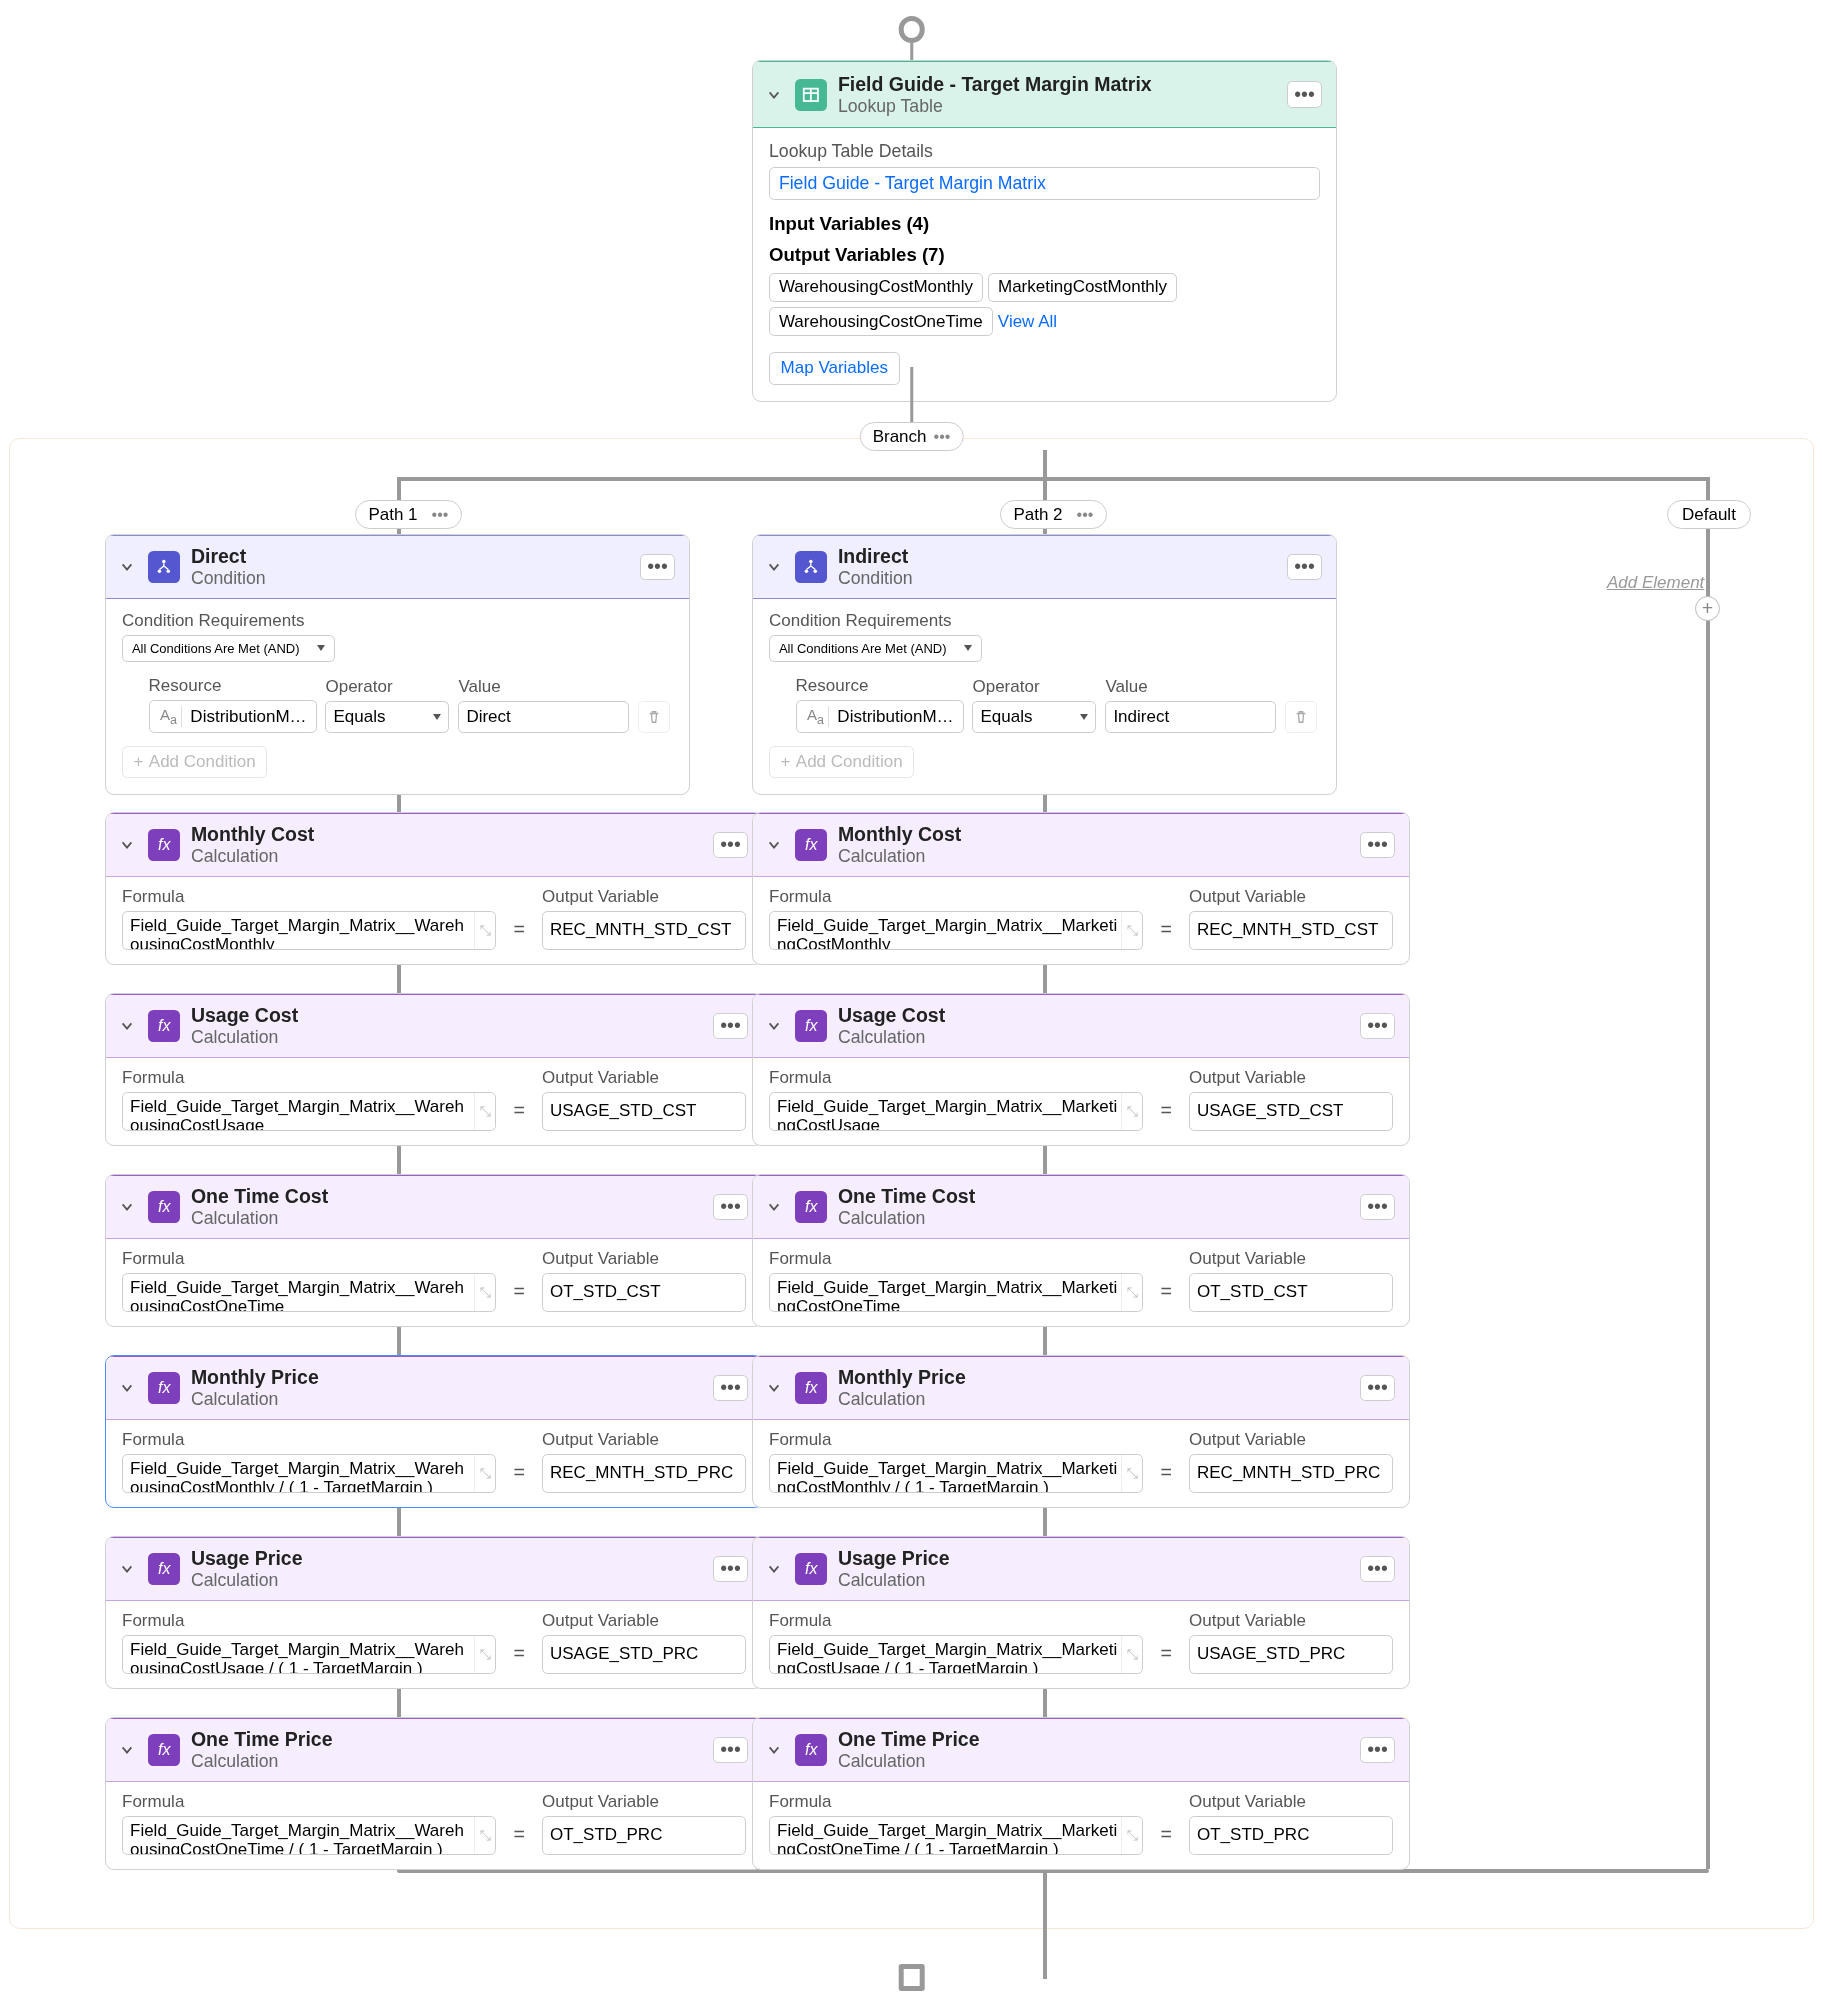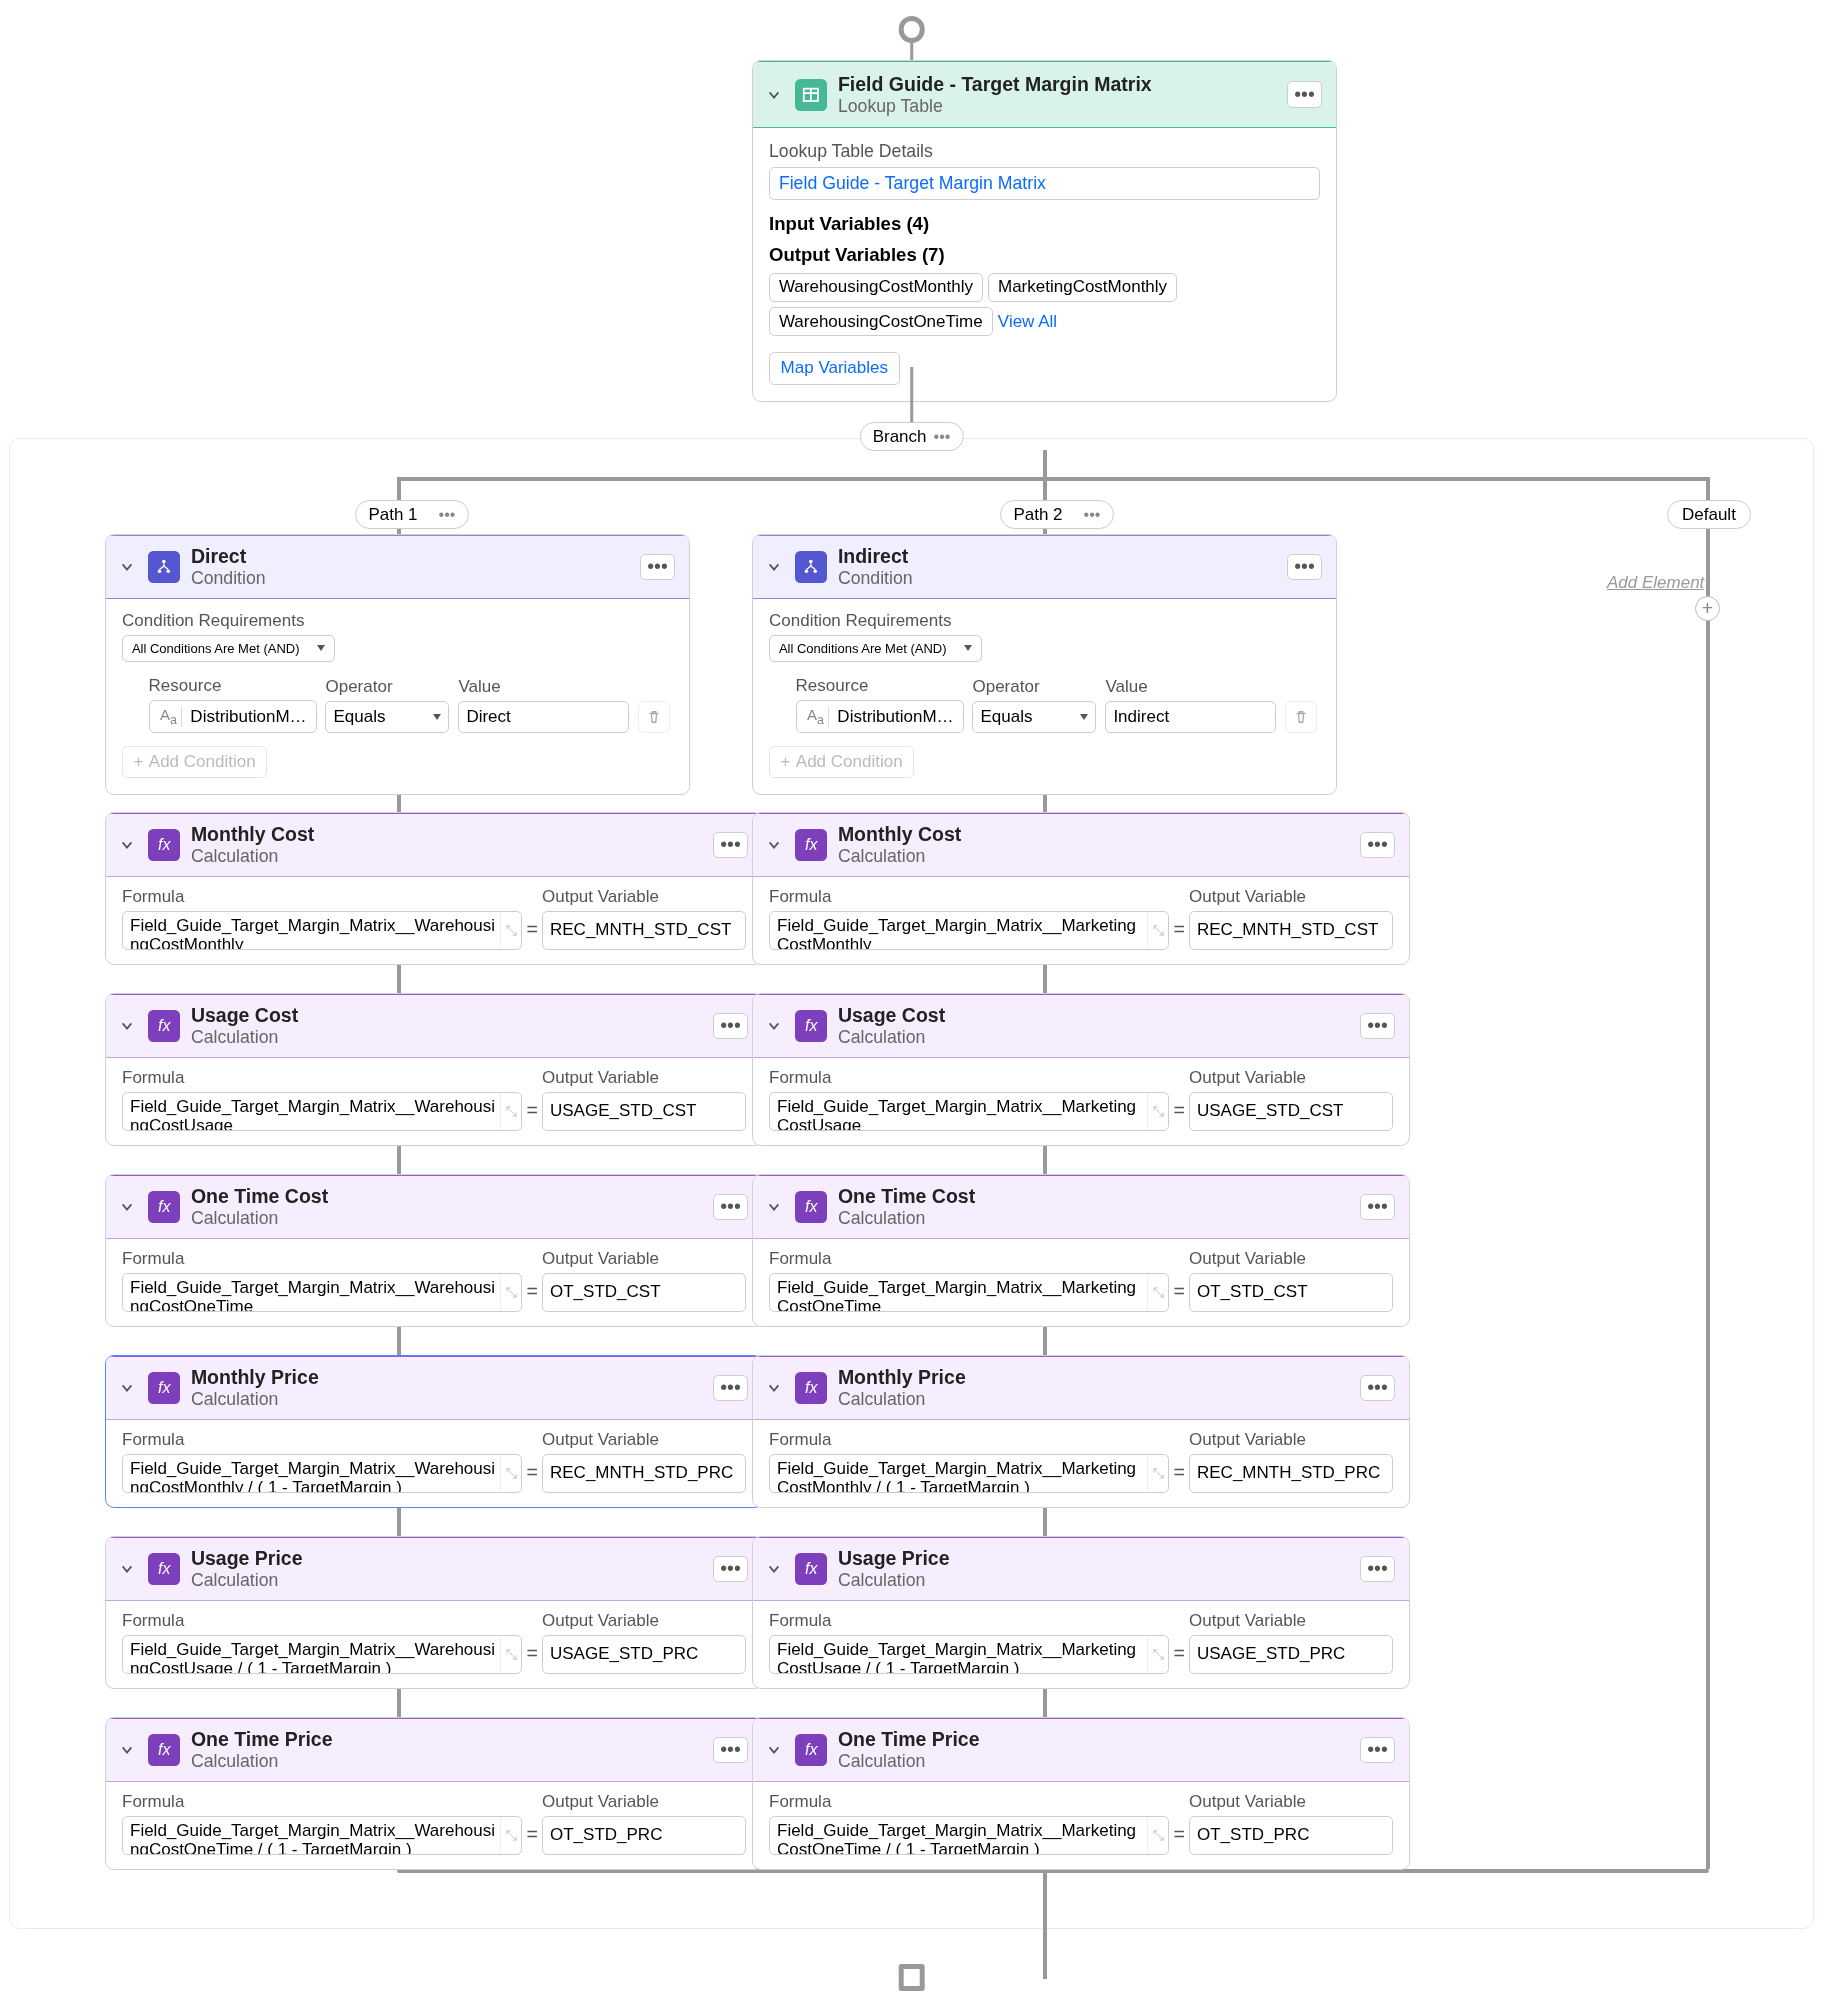--- a/index.html
+++ b/index.html
@@ -33,21 +33,21 @@
 .branch-outline { position: absolute; top: 438px; left: 8.9px; right: 8.9px; height: 1491px; border: 0.9px solid #f7e7d6; border-radius: 10.6px; }
 
 
 .branch-pill { position: absolute; top: 422px; left: 50%; transform: translateX(-50%); background: #fff; border: 0.9px solid #ccc; border-radius: 886px; padding: 3.5px 12.4px; font-size: 17px; display: flex; align-items: center; gap: 7px; z-index: 5; }
 .mini-dots { color: #888; font-size: 16px; }
 
 
 .gline { position: absolute; background: #999; }
 
 
-.path-pill { position: absolute; background: #fff; border: 0.9px solid #ccc; border-radius: 886px; padding: 3.5px 12.4px; font-size: 17px; display: flex; align-items: center; gap: 21px; z-index: 5; }
+.path-pill { position: absolute; background: #fff; border: 0.9px solid #ccc; border-radius: 886px; padding: 3.5px 12.4px; font-size: 17px; display: flex; align-items: center; gap: 14px; z-index: 5; }
 .default-pill { position: absolute; top: 500px; left: 1667px; background: #fff; border: 0.9px solid #ccc; border-radius: 886px; padding: 3.5px 14px; font-size: 17px; z-index: 5; }
 
 
 .col1 { left: 105px; }
 .col2 { left: 752px; }
 
 
 .cond-card { position: absolute; width: 585px; border: 0.9px solid #d0d0d0; border-radius: 8.9px; background: #fff; overflow: hidden; }
 .cond-head { background: #efefff; border-top: 1.8px solid #8c8cd2; border-bottom: 0.9px solid #8c8cd2; padding: 8.9px 14px; display: flex; align-items: center; gap: 10.6px; }
 .cond-icon { width: 32px; height: 32px; background: #5457d0; border-radius: 5.3px; display: inline-flex; align-items: center; justify-content: center; color:#fff; }
@@ -59,21 +59,21 @@
 .input-box { border: 0.9px solid #ccc; border-radius: 5.3px; padding: 5.3px 7px; font-size: 17px; background: #fff; display: flex; align-items: center; gap: 5.3px; white-space: nowrap; overflow: hidden; }
 .input-box .down { margin-left: auto; }
 .res-pre { color: #888; font-size: 15px; padding: 0 3.5px; border-right:0.9px solid #ddd; margin-right:3.5px;}
 .trash { width: 32px; height: 32px; border: 0.9px solid #eee; border-radius: 5.3px; display: inline-flex; align-items: center; justify-content: center; color: #aaa; }
 .add-cond { margin-top: 12.4px; border: 0.9px solid #e5e5e5; border-radius: 5.3px; padding: 5.3px 10.6px; color: #bbb; font-size: 17px; display: inline-flex; align-items: center; gap: 5.3px; background: #fff; }
 
 
 .calc-card { position: absolute; width: 658px; border: 0.9px solid #d0d0d0; border-radius: 8.9px; background: #fff; overflow: hidden; }
 .calc-head { background: #f6eeff; border-top: 1.8px solid #9a5bcf; border-bottom: 0.9px solid #c7a4e5; padding: 8.9px 14px; display: flex; align-items: center; gap: 10.6px; }
 .calc-icon { width: 32px; height: 32px; background: #7d3fbc; border-radius: 5.3px; display: inline-flex; align-items: center; justify-content: center; color: #fff; font-style: italic; font-size: 16px; }
-.calc-body { padding: 10.6px 16px 14px 16px; display: grid; grid-template-columns: 1fr 17.7px 204px; gap: 1px; align-items: end; }
+.calc-body { padding: 10.6px 16px 14px 16px; display: grid; grid-template-columns: 1fr 17.7px 204px; gap: 14px; align-items: end; }
 .formula-box { position: relative; display:flex; align-items:center; }
 .formula-box textarea, .formula-box input { width: 100%; border: 0.9px solid #ccc; border-radius: 5.3px; padding: 5.3px 25px 5.3px 7px; font-size: 17px; background: #fff; height: 39px; font-family: inherit; resize: none; overflow: hidden; line-height: 1.1; }
 .corner { position: absolute; right: 0.9px; top: 0.9px; width: 21px; height: 37px; border-left: 0.9px solid #eee; display:flex; align-items:center; justify-content:center; color:#bbb; font-size:14px;}
 .eq { text-align: center; color: #555; padding-bottom: 8.9px; }
 .out-box input { width: 100%; border: 0.9px solid #ccc; border-radius: 5.3px; padding: 7px 7px; font-size: 17px; background: #fff; height: 39px; font-family: inherit; }
 
 .selected .calc-card { border: 1.8px solid #4a8cff; }
 .selected-wrap { position: absolute; }
 
 

